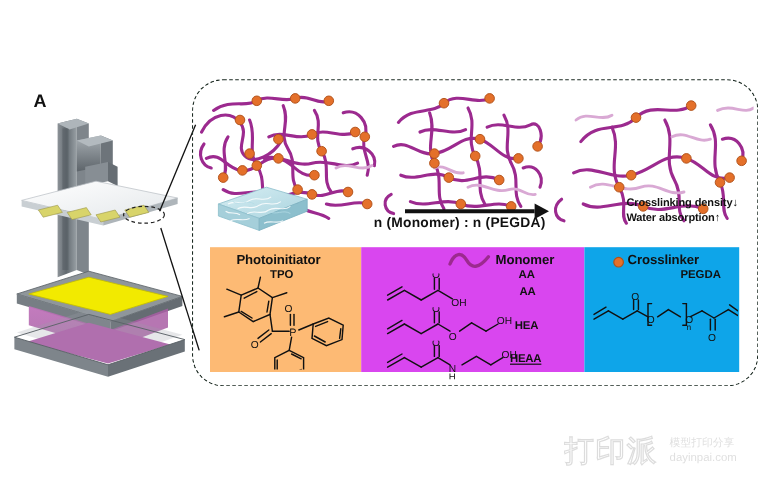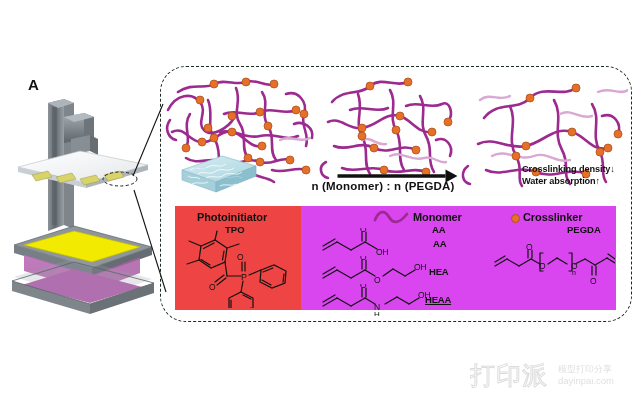--- a/index.html
+++ b/index.html
@@ -30,23 +30,23 @@
   #arrow-wrap{position:absolute;left:255px;top:168px;width:120px;height:34px;}
   #ratio-label{position:absolute;left:258px;top:180px;width:250px;text-align:center;
                font-size:11.5px;font-weight:bold;letter-spacing:.2px;}
   #prop-text{position:absolute;left:522px;top:163px;width:112px;font-size:9.2px;
              font-weight:bold;line-height:12.4px;letter-spacing:-.1px;}
   #prop-text span{white-space:nowrap;}
 
   
   #legend{position:absolute;left:175px;top:206px;width:441px;height:104px;display:flex;}
   .lpanel{position:relative;height:104px;}
-  #panel-photoinitiator{width:126px;background:#ef4444;}
+  #panel-photoinitiator{width:126px;background:#fdba74;}
   #panel-monomer{width:186px;background:#d946ef;}
-  #panel-crosslinker{width:129px;background:#d946ef;}
+  #panel-crosslinker{width:129px;background:#0ea5e9;}
 
   .ptitle{position:absolute;font-size:11px;font-weight:bold;letter-spacing:-.1px;}
   .psub{position:absolute;font-size:9.5px;font-weight:bold;}
 
   #pi-title{left:22px;top:5px;}
   #pi-sub{left:50px;top:18px;}
   #mono-title{left:112px;top:5px;}
   #mono-sub{left:131px;top:18px;}
   #cl-title{left:36px;top:5px;}
   #cl-sub{left:50px;top:18px;margin-left:30px;}

